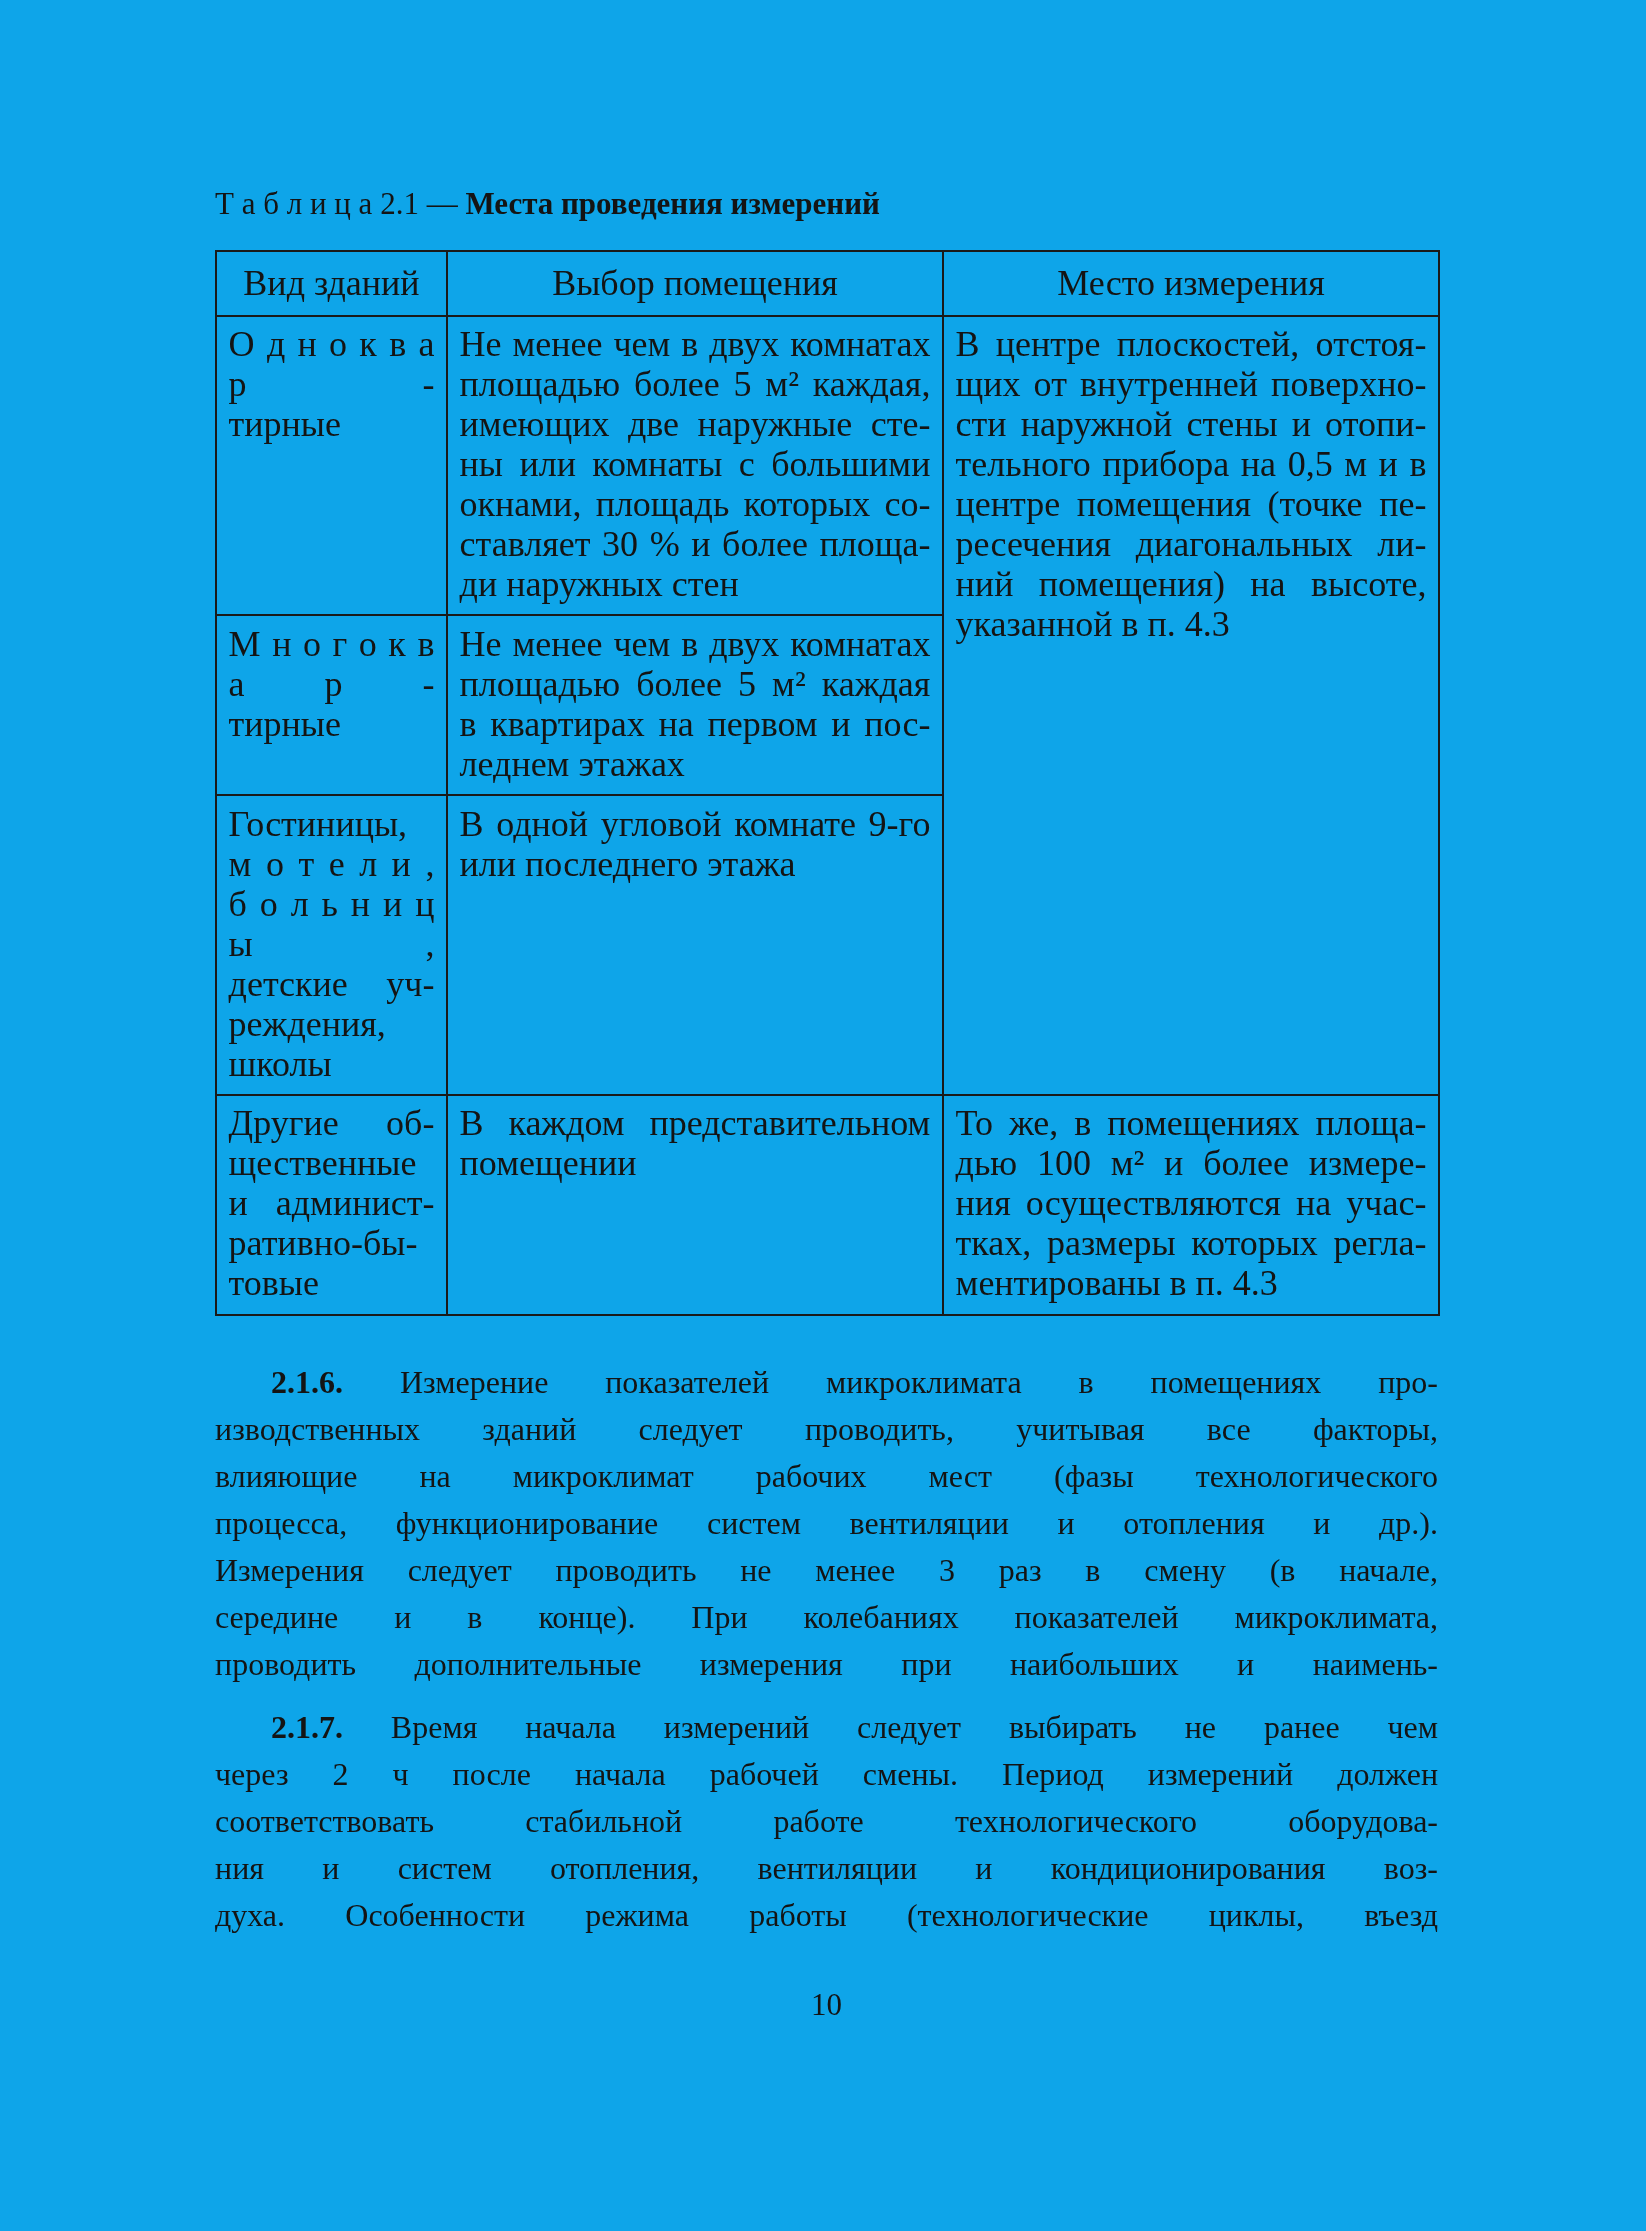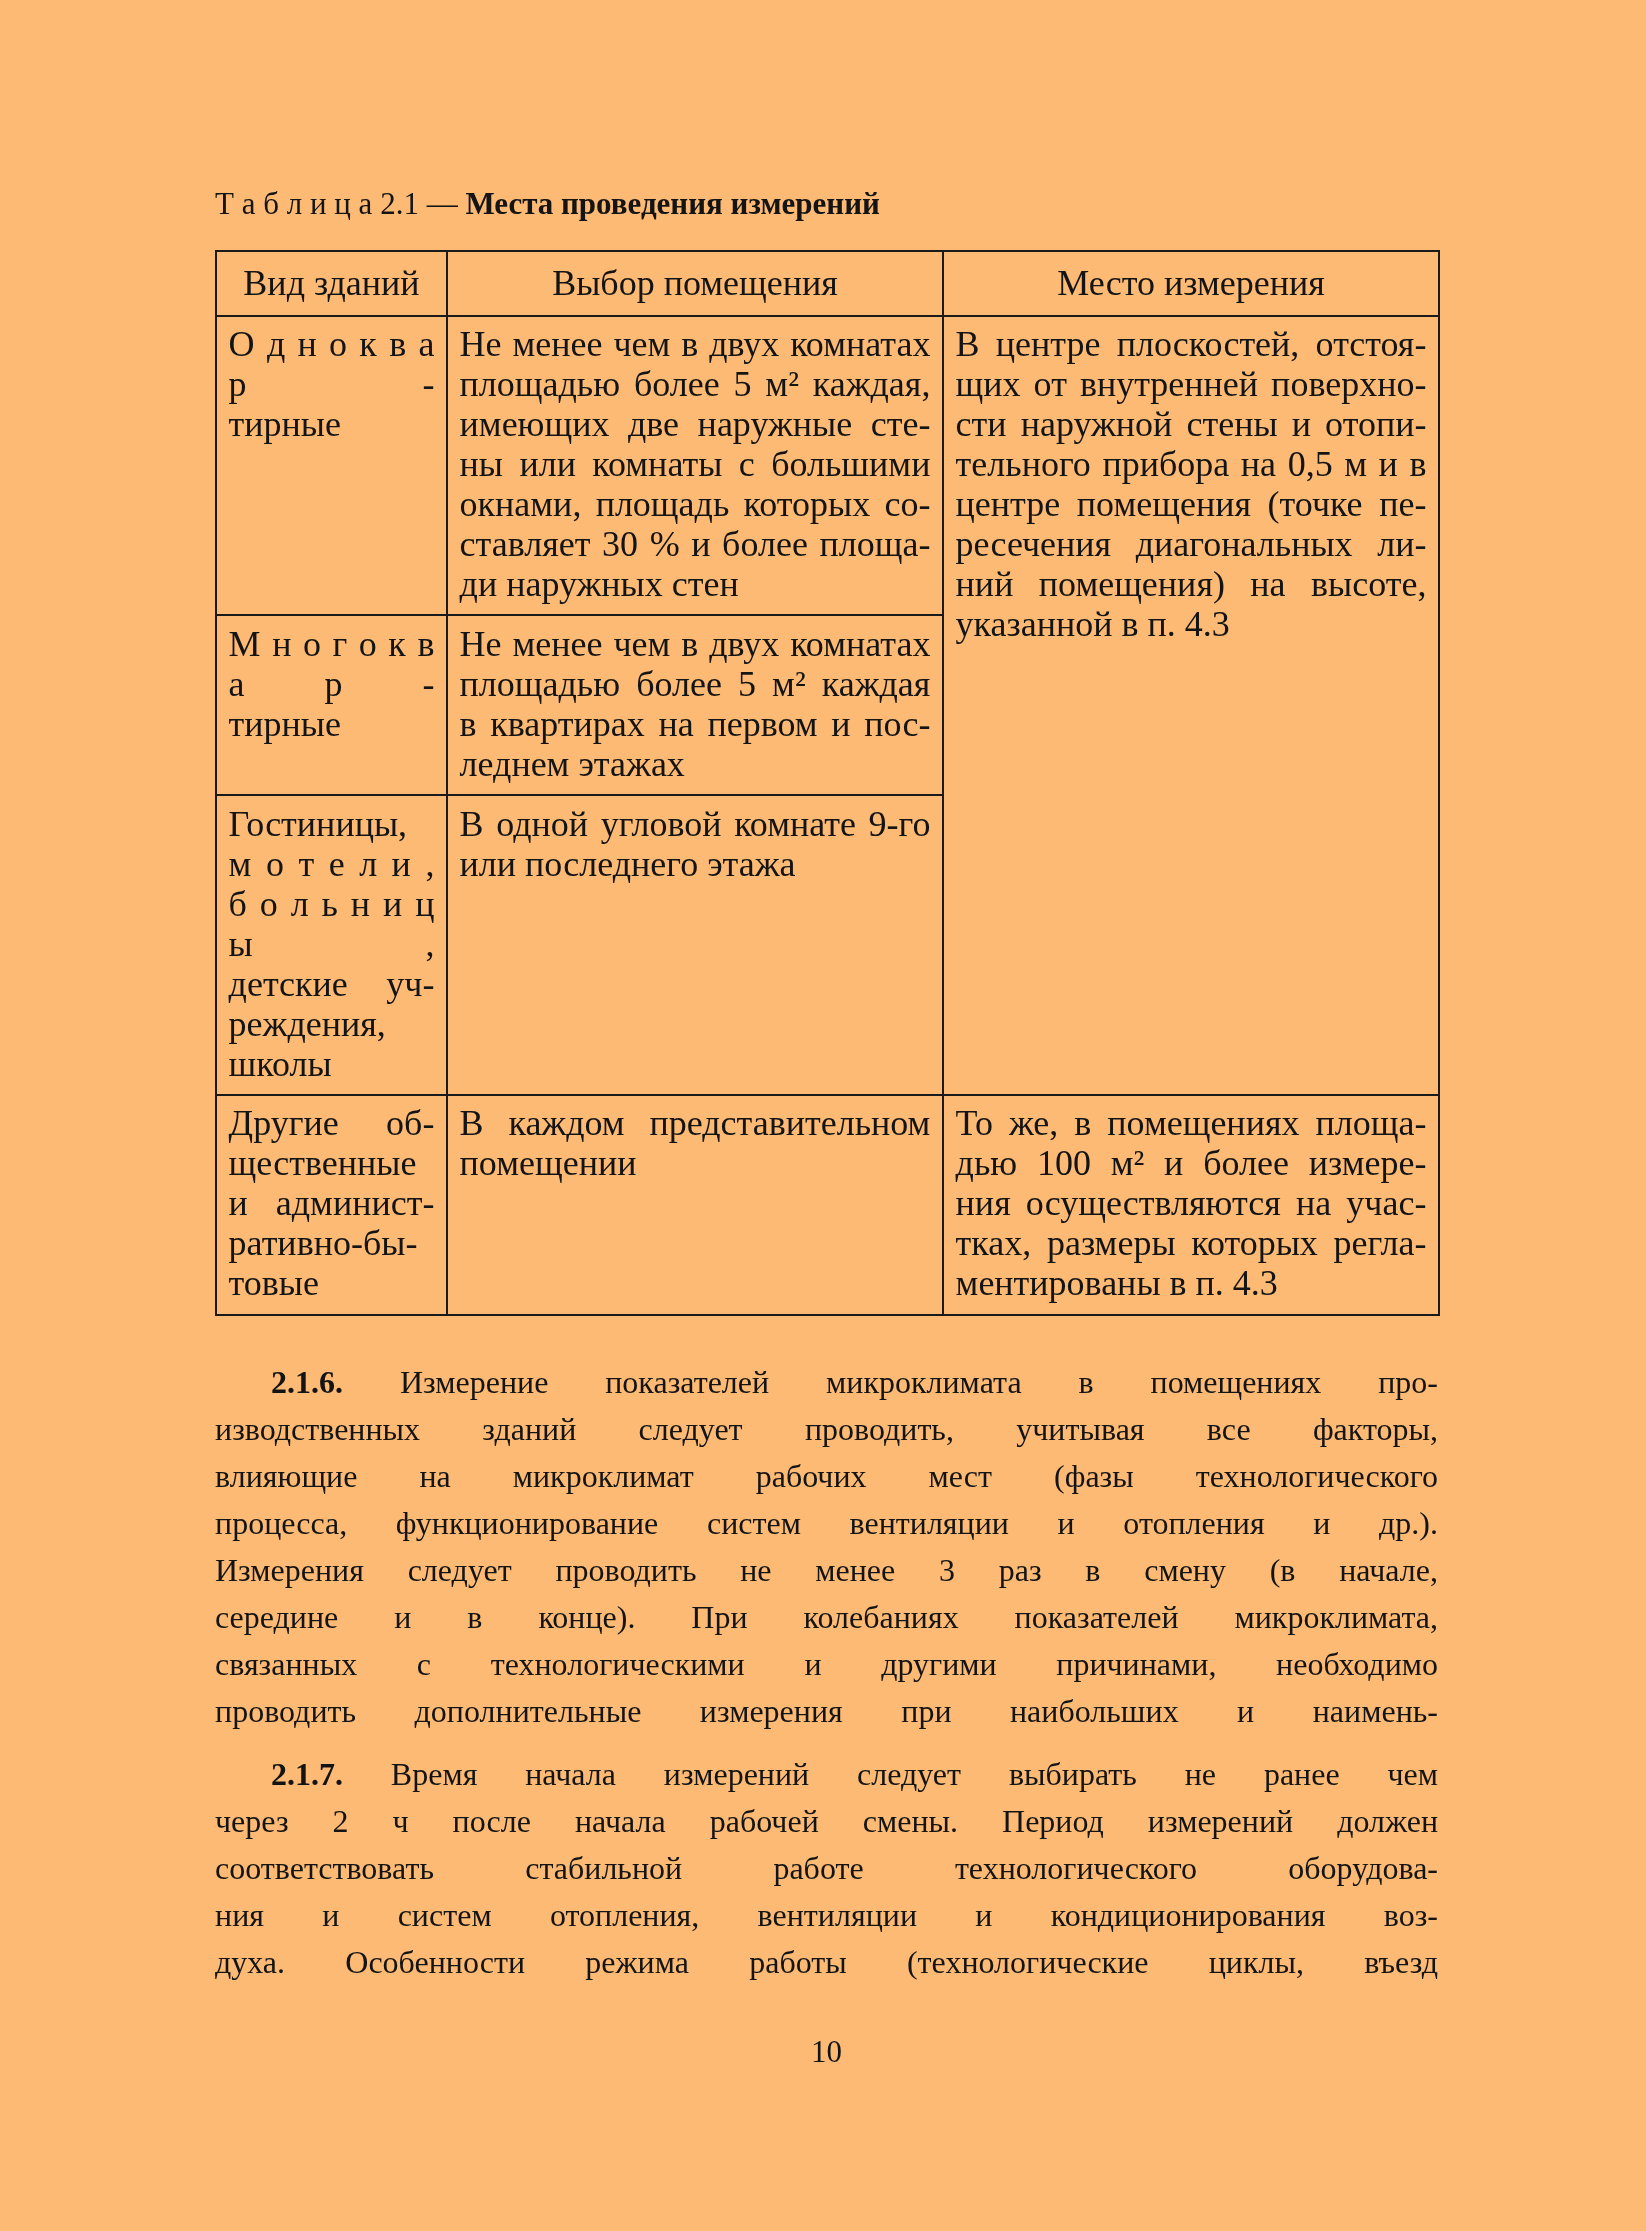--- a/index.html
+++ b/index.html
@@ -2,21 +2,21 @@
 <html lang="ru" style="font-size:14.3px"><head>
 <meta charset="utf-8">
 <style>
   * { margin: 0; padding: 0; box-sizing: border-box; }
   html, body { background: #ffffff; }
   body {
     width: 1646px; height: 2232px;
     font-family: "Liberation Serif", "DejaVu Serif", serif;
     color: #141414;
   }
-  .page { position: relative; width: 1646px; height: 2232px; background: #fdba74; overflow: hidden; }
+  .page { position: relative; width: 1646px; height: 2232px; background: #0ea5e9; overflow: hidden; }
   .content { position: absolute; left: 215px; top: 184px; width: 1223px; }
 
   .caption { font-size: 31px; line-height: 39px; margin-bottom: 27px; }
   .caption .cap-title { font-weight: bold; }
 
   table.meas {
     border-collapse: collapse; width: 1223px; table-layout: fixed;
     font-size: 36px; line-height: 40px; padding-left: 32px;
   }
   table.meas th, table.meas td {
@@ -140,21 +140,20 @@
     </table>
 
     <div class="paras">
       <div class="para">
           <div class="tj"><b>2.1.6. </b>Измерение показателей микроклимата в помещениях про-</div>
           <div class="tj">изводственных зданий следует проводить, учитывая все факторы,</div>
           <div class="tj">влияющие на микроклимат рабочих мест (фазы технологического</div>
           <div class="tj">процесса, функционирование систем вентиляции и отопления и др.).</div>
           <div class="tj">Измерения следует проводить не менее 3 раз в смену (в начале,</div>
           <div class="tj">середине и в конце). При колебаниях показателей микроклимата,</div>
-          <div class="tj">связанных с технологическими и другими причинами, необходимо</div>
           <div class="tj">проводить дополнительные измерения при наибольших и наимень-</div>
         </div>
       <div class="para">
           <div class="tj"><b>2.1.7. </b>Время начала измерений следует выбирать не ранее чем</div>
           <div class="tj">через 2 ч после начала рабочей смены. Период измерений должен</div>
           <div class="tj">соответствовать стабильной работе технологического оборудова-</div>
           <div class="tj">ния и систем отопления, вентиляции и кондиционирования воз-</div>
           <div class="tj">духа. Особенности режима работы (технологические циклы, въезд</div>
         </div>
     </div>

